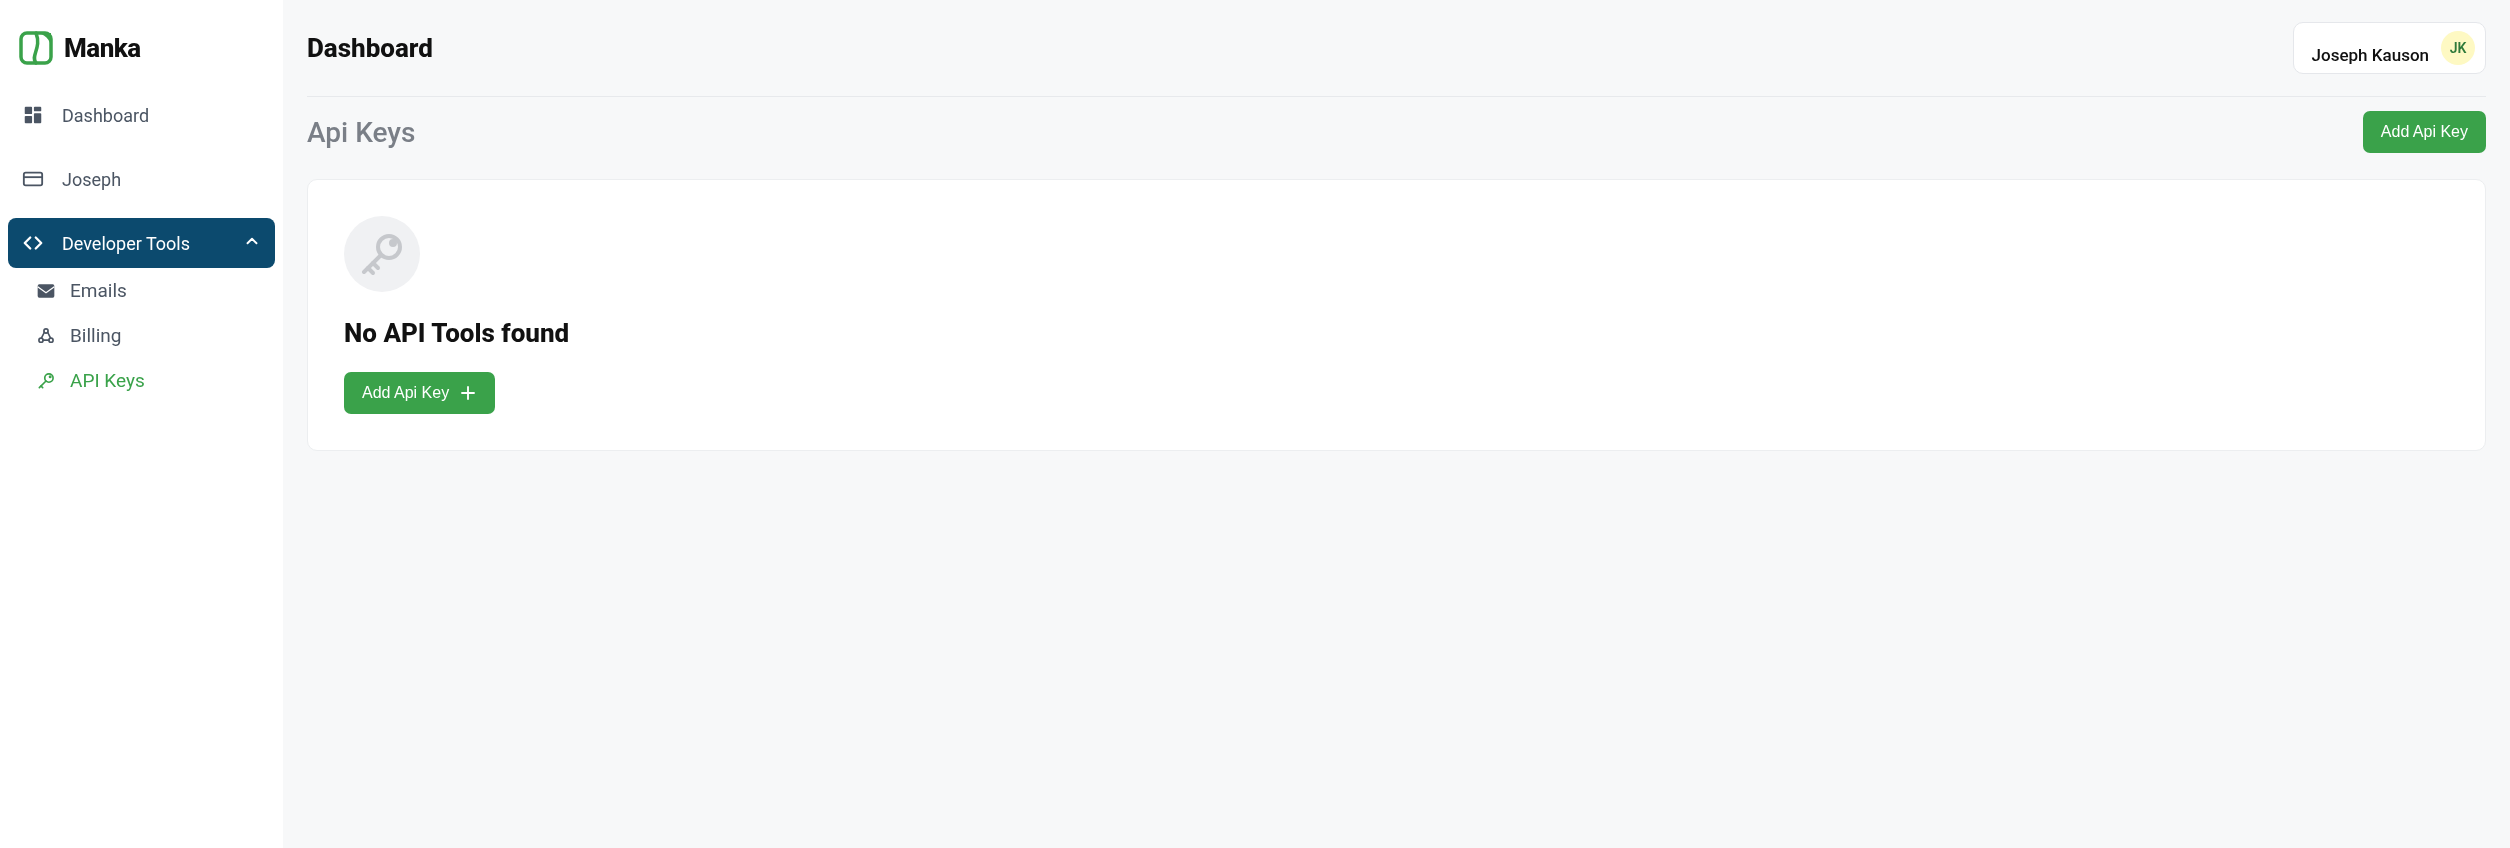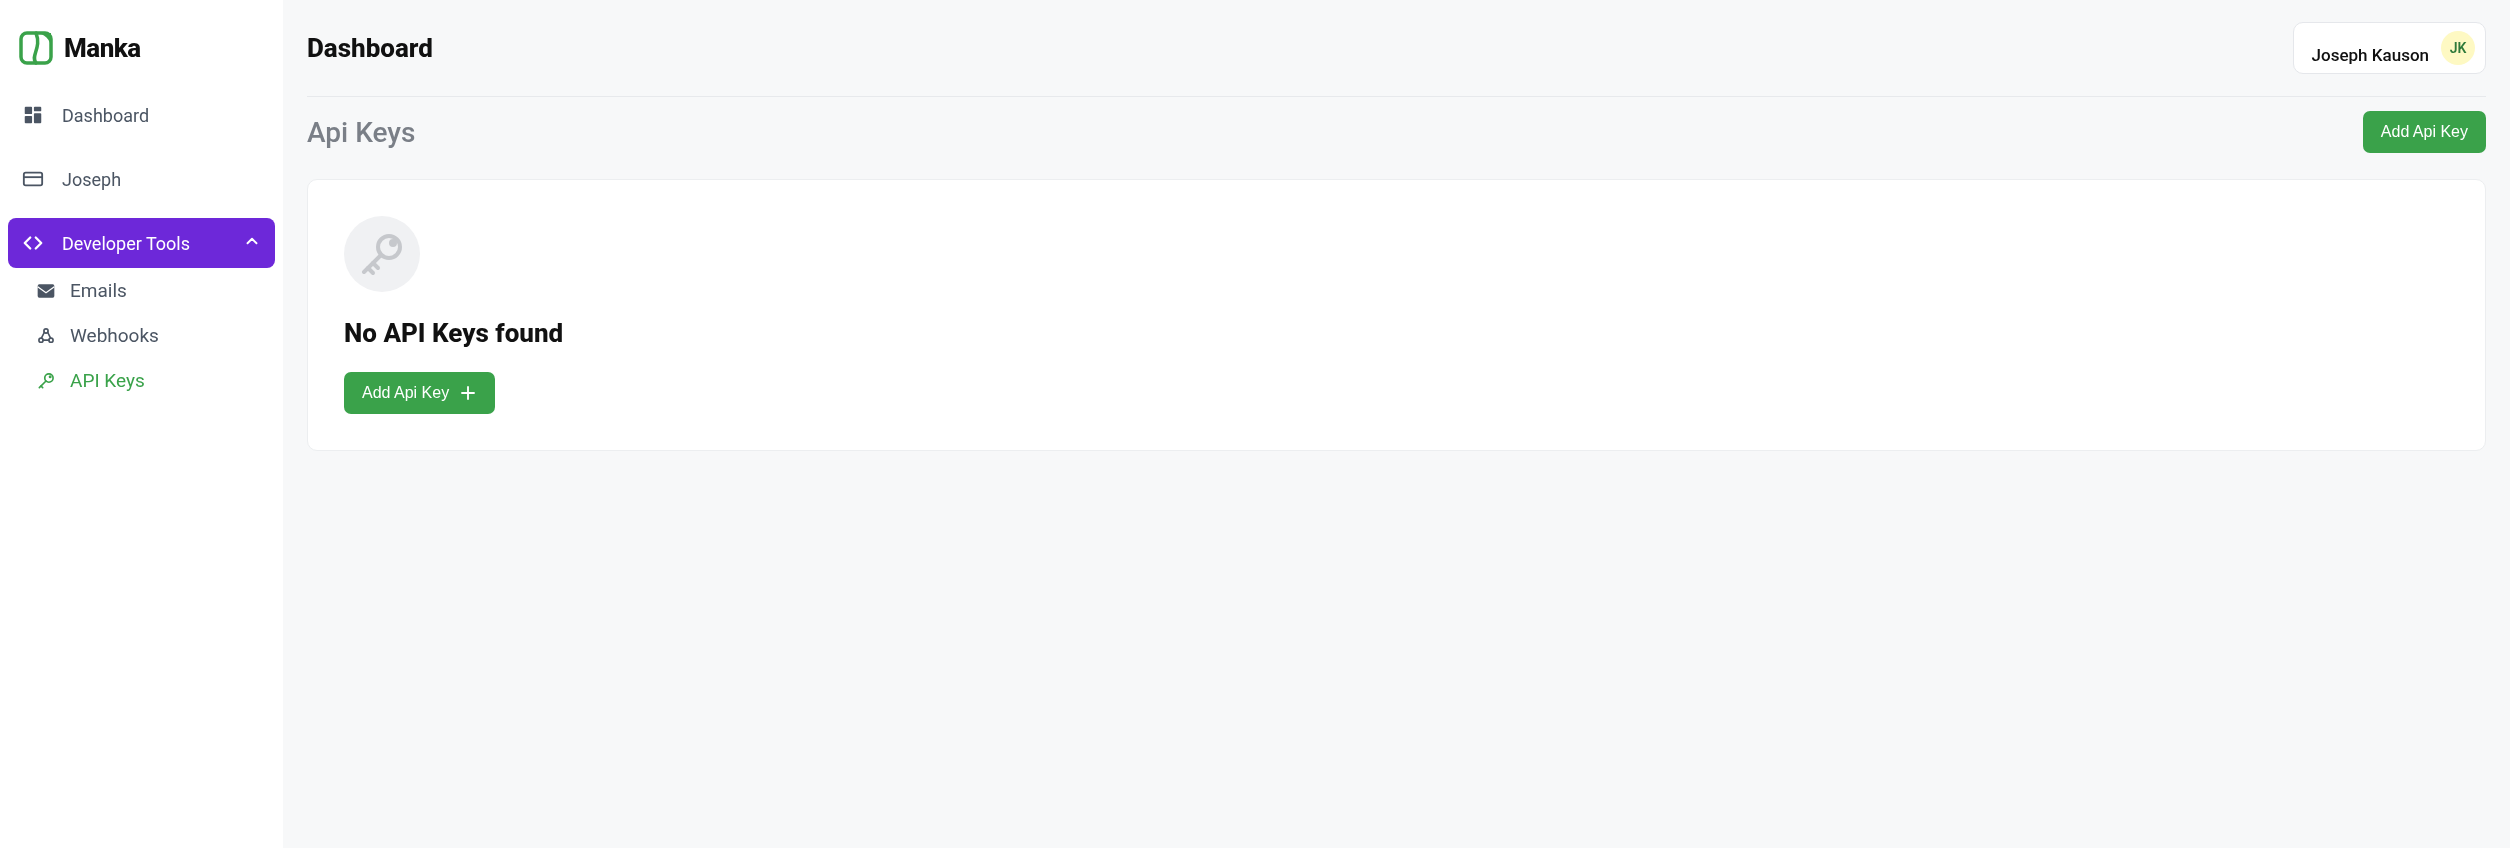--- a/index.html
+++ b/index.html
@@ -42,21 +42,21 @@
       gap: 18px;
       padding: 14px 14px;
       border-radius: 8px;
       font-size: 18px;
       color: #4b5563;
       cursor: pointer;
       margin-top: 14px;
     }
     .nav-item.first { margin-top: 0; }
     .nav-item.active {
-      background: #6d28d9;
+      background: #0c4a6e;
       color: #ffffff;
     }
     .nav-item .icon {
       width: 22px;
       height: 22px;
       flex-shrink: 0;
       display: flex;
       align-items: center;
       justify-content: center;
     }
@@ -253,21 +253,21 @@
     <span class="icon">
       <svg width="20" height="20" viewBox="0 0 24 24" fill="none" stroke="#4b5563" stroke-width="2" stroke-linecap="round">
         <circle cx="12" cy="6" r="2.5"></circle>
         <circle cx="6" cy="17" r="2.5"></circle>
         <circle cx="18" cy="17" r="2.5"></circle>
         <path d="M10 7.5 L6.5 14.5"></path>
         <path d="M14 7.5 L17.5 14.5"></path>
         <path d="M8.5 17 L15.5 17"></path>
       </svg>
     </span>
-    <span>Webhooks</span>
+    <span>Billing</span>
   </div>
 
   <div class="sub-item active">
     <span class="icon">
       <svg width="20" height="20" viewBox="0 0 24 24" fill="none" stroke="#3aa24a" stroke-width="2" stroke-linecap="round" stroke-linejoin="round">
         <circle cx="15.5" cy="8.5" r="5"></circle>
         <circle cx="17" cy="7" r="0.8" fill="#3aa24a"></circle>
         <path d="M12 12 L4 20"></path>
         <path d="M6 18 L8 20"></path>
       </svg>
@@ -298,21 +298,21 @@
   <div class="card">
     <div class="empty-icon">
       <svg width="48" height="48" viewBox="0 0 24 24" fill="none" stroke="#c6c8cc" stroke-width="2" stroke-linecap="round" stroke-linejoin="round">
         <circle cx="15.5" cy="8.5" r="5.5"></circle>
         <circle cx="17.5" cy="6.5" r="1" fill="#c6c8cc"></circle>
         <path d="M11.5 12.5 L3 21"></path>
         <path d="M5 19 L7.5 21.5"></path>
         <path d="M7.5 16.5 L10 19"></path>
       </svg>
     </div>
-    <h3 class="empty-title">No API Keys found</h3>
+    <h3 class="empty-title">No API Tools found</h3>
     <button class="btn">
       <span>Add Api Key</span>
       <span class="plus-icon">
         <svg width="18" height="18" viewBox="0 0 24 24" fill="none" stroke="#ffffff" stroke-width="2.5" stroke-linecap="round">
           <line x1="12" y1="4" x2="12" y2="20"></line>
           <line x1="4" y1="12" x2="20" y2="12"></line>
         </svg>
       </span>
     </button>
   </div>

